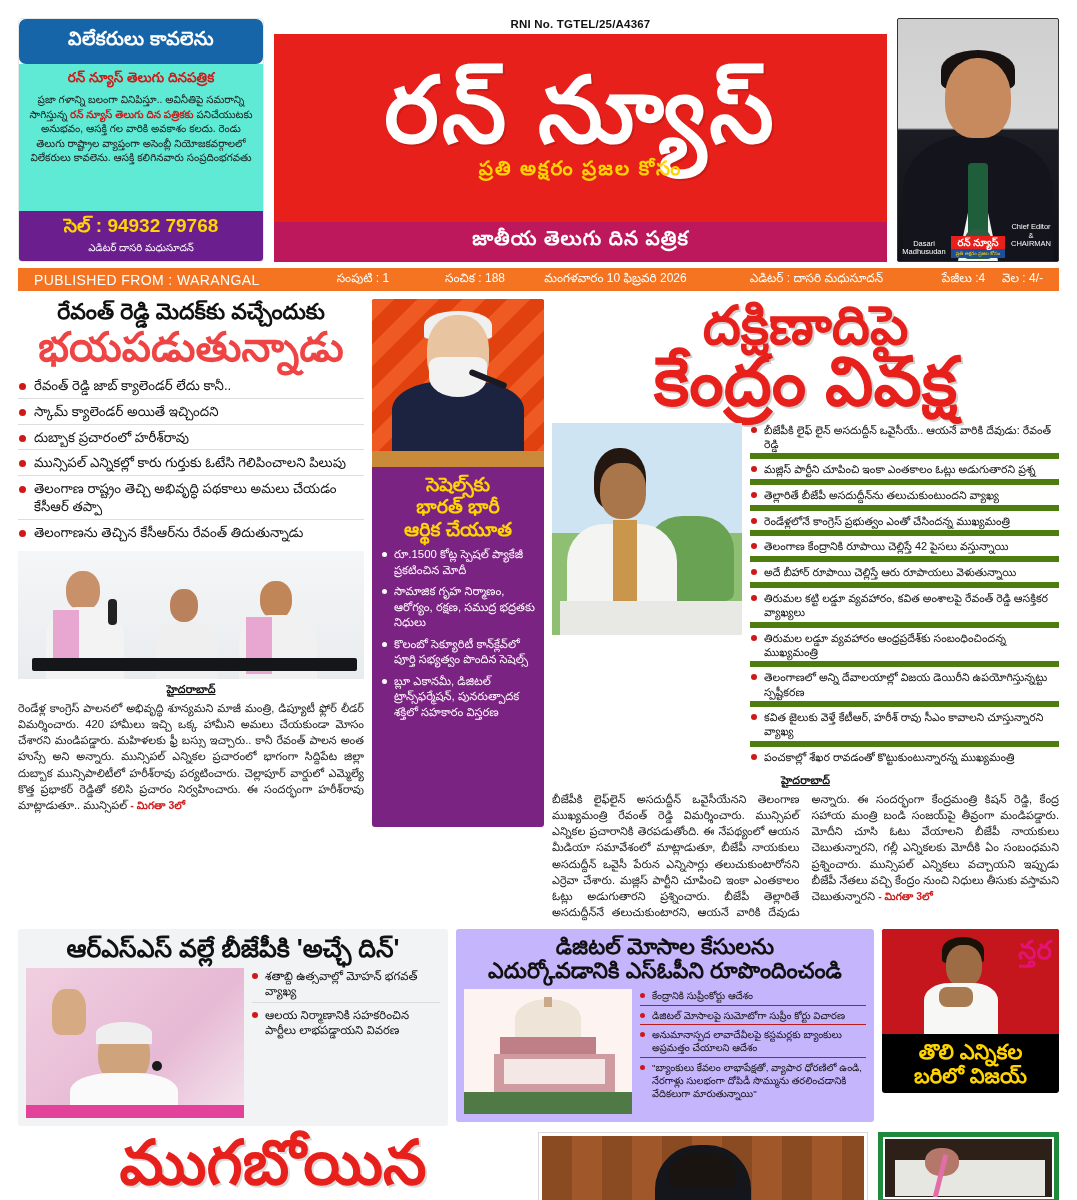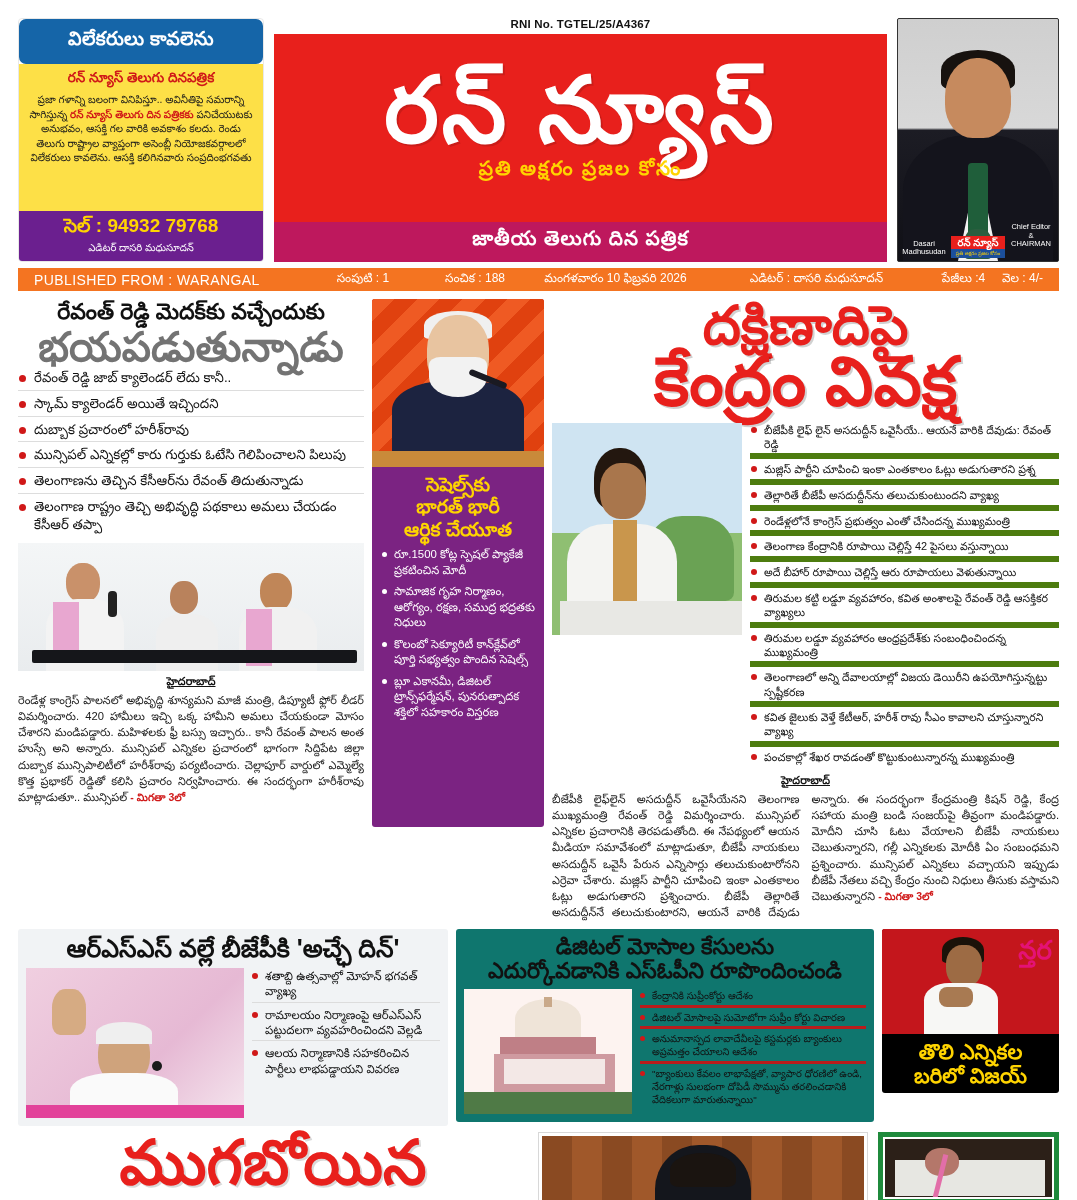--- a/index.html
+++ b/index.html
@@ -18,21 +18,21 @@
   .ad-box {
     width: 246px; background: #fff; border-radius: 4px;
     display: flex; flex-direction: column; overflow: hidden;
     border: 1px solid #e8e8e8;
   }
   .ad-head {
     background: #1565a8; color: #fff; text-align: center;
     font-size: 19px; font-weight: bold; padding: 9px 4px 10px;
     border-radius: 7px; letter-spacing: .3px;
   }
-  .ad-body { background:#fde047; padding: 6px 8px 4px; flex: 1; }
+  .ad-body { background:#5eead4; padding: 6px 8px 4px; flex: 1; }
   .ad-title { color: #d01818; font-weight: bold; font-size: 13.5px; text-align:center; margin-bottom: 4px; }
   .ad-text { font-size: 10.3px; line-height: 1.42; text-align: center; color: #1a1a1a; }
   .ad-text .hl { color: #d01818; font-weight: bold; }
   .ad-phone {
     background: #6b1f8f; color: #ffd400; text-align: center;
     font-weight: bold; font-size: 19px; padding: 4px 2px 1px;
   }
   .ad-phone .lbl { color:#ffd400; }
   .ad-editor { background:#6b1f8f; color:#ffffff; text-align:center; font-size: 10px; padding: 0 2px 5px; }
 
@@ -81,21 +81,21 @@
   .infobar span { white-space: nowrap; }
 
   
   .content { display: flex; padding: 8px 18px 0; gap: 8px; }
   .col-left  { width: 346px; }
   .col-mid   { width: 172px; }
   .col-right { flex: 1; }
 
   
   .kicker { font-size: 22px; font-weight: bold; text-align:center; color:#111; line-height:1.18; }
-  .bighead-black { font-size: 41px; font-weight: bold; text-align:center; color:#737373; line-height:1.05; margin: 1px 0 0; }
+  .bighead-black { font-size: 41px; font-weight: bold; text-align:center; color:#ef4444; line-height:1.05; margin: 1px 0 8px; }
 
   ul.bullets { list-style:none; }
   ul.bullets li {
     position: relative; padding-left: 16px; font-size: 13.3px;
     line-height: 1.34; color:#111; margin-bottom: 4px;
     border-bottom: 1px solid #ddd; padding-bottom: 3px;
   }
   ul.bullets li::before {
     content:''; position:absolute; left:1px; top:6px;
     width:7px; height:7px; border-radius:50%; background:#d01818;
@@ -156,28 +156,28 @@
   .rss-photo { width: 218px; height: 150px; }
   ul.bullets-s { list-style:none; flex:1; }
   ul.bullets-s li {
     position:relative; padding-left: 13px; font-size: 11.6px;
     line-height: 1.32; color:#111; margin-bottom: 4px;
     border-bottom: 1px solid #dcdcdc; padding-bottom: 3px;
   }
   ul.bullets-s li::before { content:''; position:absolute; left:0; top:5px; width:6px; height:6px; border-radius:50%; background:#d01818; }
   ul.bullets-s li:last-child { border-bottom:none; }
 
-  .box-sc { width: 418px; background:#0f766e; border-radius:3px; padding: 6px 8px 8px; }
+  .box-sc { width: 418px; background:#c4b5fd; border-radius:3px; padding: 6px 8px 8px; }
   .sc-flex { display:flex; gap:8px; }
   .sc-photo { width: 168px; height: 125px; }
   ul.bullets-sc { list-style:none; flex:1; }
   ul.bullets-sc li {
     position:relative; padding-left:12px; font-size:9.8px;
     line-height:1.33; color:#111; margin-bottom:3px;
-    border-bottom:3px solid #b91c1c; padding-bottom:2.5px;
+    border-bottom:1px solid #b91c1c; padding-bottom:2.5px;
   }
   ul.bullets-sc li::before { content:''; position:absolute; left:0; top:4px; width:5px; height:5px; border-radius:50%; background:#d01818; }
   ul.bullets-sc li:last-child { border-bottom:none; }
 
   .box-vijay { flex:1; background:#000000; border-radius:3px; overflow:hidden; }
   .vj-photo { height: 105px; position:relative; overflow:hidden; background:#c4161c; }
   .vj-title { color:#ffd400; font-weight:bold; font-size: 21px; text-align:center; line-height:1.16; padding: 6px 3px 5px; }
   ul.vj-bullets { list-style:none; padding: 0 7px 8px 9px; }
   ul.vj-bullets li { position:relative; padding-left:11px; color:#fff; font-size:9.6px; line-height:1.32; margin-bottom:5px; }
   ul.vj-bullets li::before { content:''; position:absolute; left:0; top:4px; width:4.5px; height:4.5px; border-radius:50%; background:#fff; }
@@ -271,22 +271,22 @@
 
     <div class="col-left">
       <div class="kicker">రేవంత్ రెడ్డి మెదక్‌కు వచ్చేందుకు</div>
       <div class="bighead-black">భయపడుతున్నాడు</div>
 
       <ul class="bullets">
         <li>రేవంత్ రెడ్డి జాబ్ క్యాలెండర్ లేదు కానీ..</li>
         <li>స్కామ్ క్యాలెండర్ అయితే ఇచ్చిందని</li>
         <li>దుబ్బాక ప్రచారంలో హరీశ్‌రావు</li>
         <li>మున్సిపల్ ఎన్నికల్లో కారు గుర్తుకు ఓటేసి గెలిపించాలని పిలుపు</li>
+        <li>తెలంగాణ రాష్ట్రం తెచ్చి అభివృద్ధి పథకాలు అమలు చేయడం కేసీఆర్ తప్పా</li>
         <li>తెలంగాణను తెచ్చిన కేసీఆర్‌ను రేవంత్ తిదుతున్నాడు</li>
-        <li>తెలంగాణ రాష్ట్రం తెచ్చి అభివృద్ధి పథకాలు అమలు చేయడం కేసీఆర్ తప్పా</li>
       </ul>
 
       <div class="photo" style="height:128px;margin-top:6px;">
         <div class="ph-sky"></div>
         <div style="position:absolute;left:14%;top:16%;width:34px;height:40px;background:#c9916a;border-radius:46%;"></div>
         <div style="position:absolute;left:8%;top:44%;width:78px;height:56%;background:#f3f3f3;border-radius:40% 40% 0 0;"></div>
         <div style="position:absolute;left:10%;top:46%;width:26px;height:48%;background:#e8a7d0;"></div>
         <div style="position:absolute;left:26%;top:38%;width:9px;height:26px;background:#222;border-radius:4px;"></div>
         <div style="position:absolute;left:44%;top:30%;width:28px;height:33px;background:#b9825c;border-radius:46%;"></div>
         <div style="position:absolute;left:40%;top:56%;width:62px;height:44%;background:#efefef;border-radius:40% 40% 0 0;"></div>
@@ -376,21 +376,20 @@
           <div style="position:absolute;inset:0;background:linear-gradient(135deg,#f0cfe0,#e6b9d4 60%,#f5e6ee);"></div>
           <div style="position:absolute;left:33%;top:38%;width:52px;height:60px;background:#cfa37c;border-radius:46%;"></div>
           <div style="position:absolute;left:32%;top:36%;width:56px;height:22px;background:#efefef;border-radius:50% 50% 0 0;"></div>
           <div style="position:absolute;left:20%;top:70%;width:108px;height:32%;background:#fafafa;border-radius:38% 38% 0 0;"></div>
           <div style="position:absolute;left:12%;top:14%;width:34px;height:46px;background:#d6ab83;border-radius:40% 40% 24% 24%;"></div>
           <div style="position:absolute;left:58%;top:62%;width:10px;height:10px;background:#1a1a1a;border-radius:50%;"></div>
           <div style="position:absolute;left:0;right:0;bottom:0;height:9%;background:#e2429a;"></div>
         </div>
         <ul class="bullets-s">
           <li>శతాబ్ది ఉత్సవాల్లో మోహన్ భగవత్ వ్యాఖ్య</li>
-          <li>రామాలయం నిర్మాణంపై ఆర్‌ఎస్‌ఎస్ పట్టుదలగా వ్యవహరించిందని వెల్లడి</li>
           <li>ఆలయ నిర్మాణానికి సహకరించిన పార్టీలు లాభపడ్డాయని వివరణ</li>
         </ul>
       </div>
     </div>
 
     <div class="box-sc">
       <div class="sec-head" style="font-size:22px;">
         <div>డిజిటల్ మోసాల కేసులను</div>
         <div>ఎదుర్కోవడానికి ఎస్‌ఓపీని రూపొందించండి</div>
       </div>

